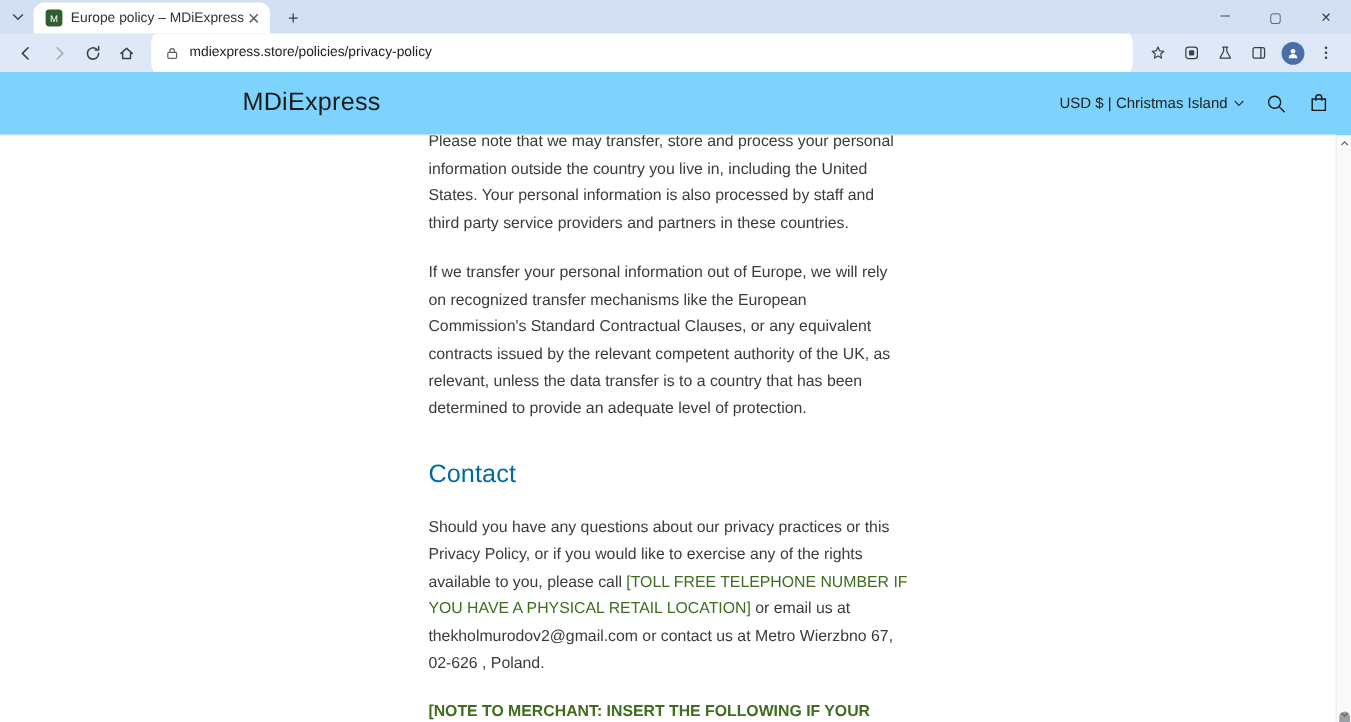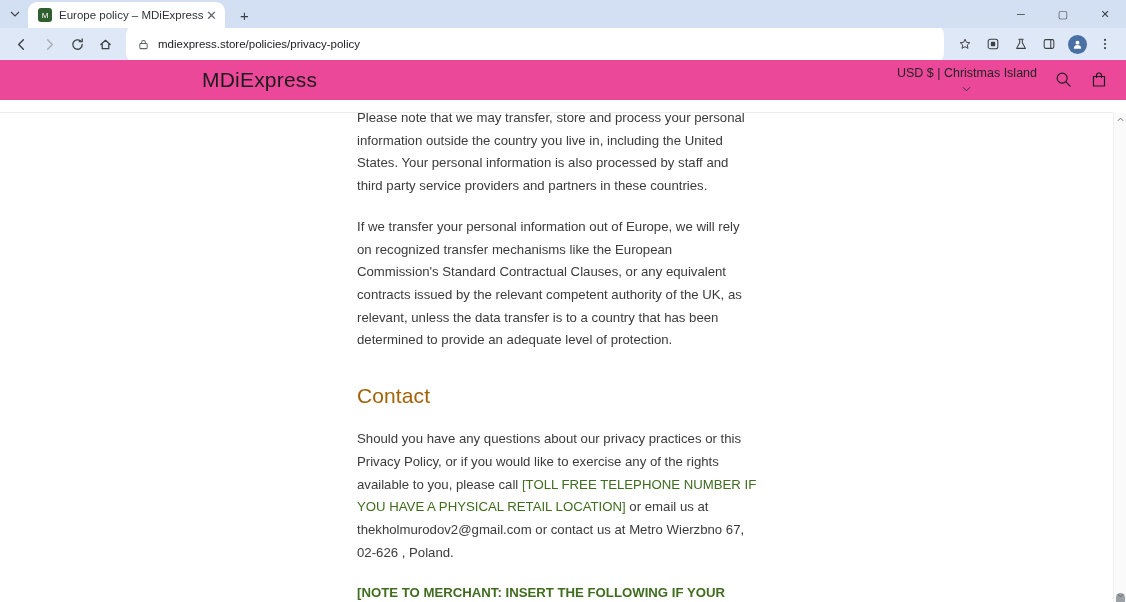--- a/index.html
+++ b/index.html
@@ -127,42 +127,42 @@
   }
 
   
   .viewport {
     flex: 1 1 auto;
     background: #ffffff;
     position: relative;
     overflow: hidden;
   }
   .site-header {
-    height: 40px;
-    background: #ec4899;
+    height: 53px;
+    background: #7dd3fc;
     display: flex; align-items: center;
     padding: 0 18px 0 0;
     border-bottom: 1px solid transparent;
     text-align: right;
   }
   .brand {
     font-size: 21px;
     color: #1c1c1c;
     font-weight: 400;
     margin-left: 202px;
     letter-spacing: 0.2px;
   }
   .header-right {
     margin-left: auto;
     display: flex; align-items: center;
     gap: 18px;
   }
   .locale {
     font-size: 12.5px; color: #242424;
-    display: flex; align-items: center; gap: 5px; flex-direction: column;
+    display: flex; align-items: center; gap: 5px;
   }
   .locale .chev { font-size: 8px; color: #444; }
   .hicon { color: #1c1c1c; display: flex; align-items: center; }
 
   .content-scroll {
     position: absolute;
     top: 53px; left: 0; right: 0; bottom: 0;
     overflow: hidden;
     background: #ffffff;
   }
@@ -172,21 +172,21 @@
     padding-top: 0px;
     font-size: 13.2px;
     color: #3b3b3b;
     line-height: 1.72;
   }
   .article p { margin: 0 0 18px 0; }
   .article p.first { margin-top: -6px; }
   .article h2 {
     font-size: 21px;
     font-weight: 400;
-    color: #a16207;
+    color: #0369a1;
     margin: 26px 0 14px 0;
     letter-spacing: 0.1px;
   }
   .hl-green { color: #3f6c1f; }
   .note-merchant {
     color: #3f6c1f;
     font-weight: bold;
     margin-top: 28px;
     line-height: 1.72;
   }

